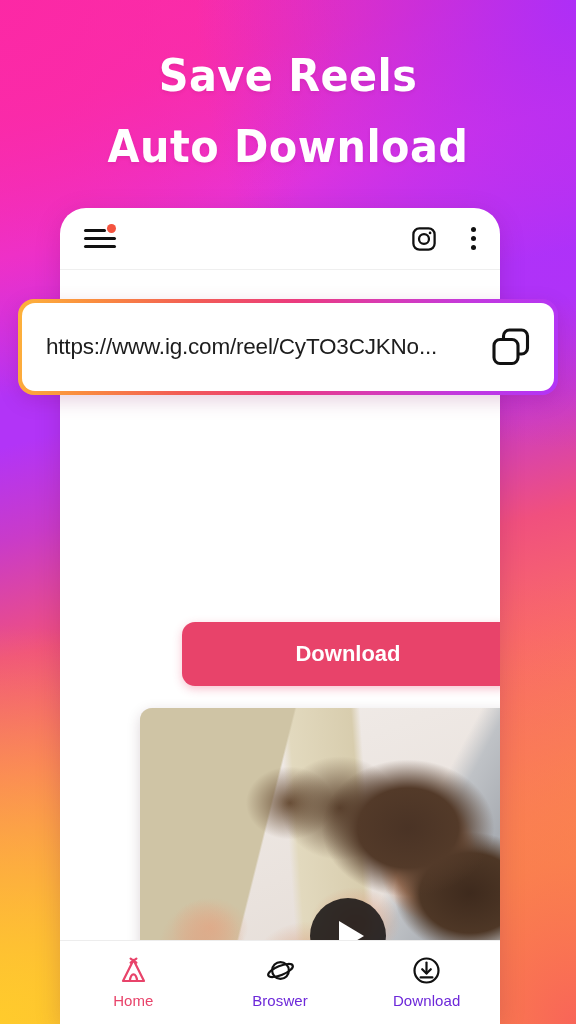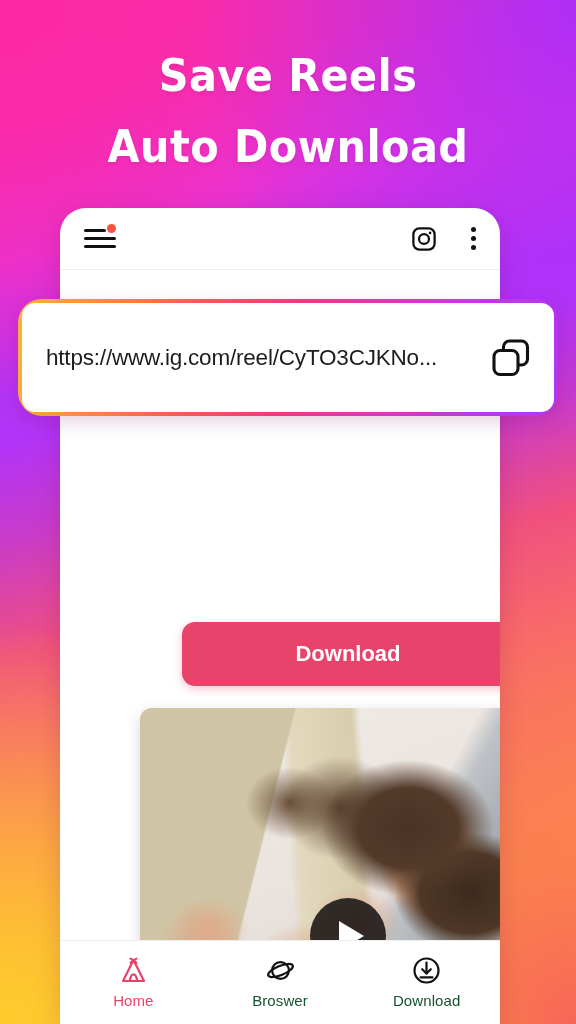--- a/index.html
+++ b/index.html
@@ -114,22 +114,22 @@
     cursor: pointer;
   }
   .kebab i { width: 5px; height: 5px; border-radius: 50%; background: #111; }
 
   
   .url-wrap {
     position: absolute;
     left: 18px;
     top: 299px;
     width: 540px;
-    height: 117px;
-    border-radius: 24px;
+    height: 96px;
+    border-radius: 16px;
     padding: 4px;
     background: linear-gradient(100deg,
       #FDB33B 0%, #FA8C3F 14%, #F25C56 32%, #EB3B7E 50%,
       #D83BB4 66%, #C239DF 82%, #B234F7 100%);
     box-shadow: 0 6px 20px rgba(120,0,90,0.18);
     z-index: 20;
   }
   .url-bar {
     width: 100%;
     height: 100%;
@@ -248,21 +248,21 @@
   .nav-item {
     flex: 1;
     display: flex;
     flex-direction: column;
     align-items: center;
     justify-content: center;
     gap: 7px;
     cursor: pointer;
   }
   .nav-ico { width: 29px; height: 29px; }
-  .nav-label { font-size: 15px; color: #14532d; letter-spacing: .1px; }
+  .nav-label { font-size: 15px; color: #6d28d9; letter-spacing: .1px; }
   .nav-item.active .nav-label { color: #E8436A; }
 </style>
 </head>
 <body>
 
 <div class="screen">
 
   <div class="headline">
     <span>Save Reels</span>
     <span class="l2">Auto Download</span>

